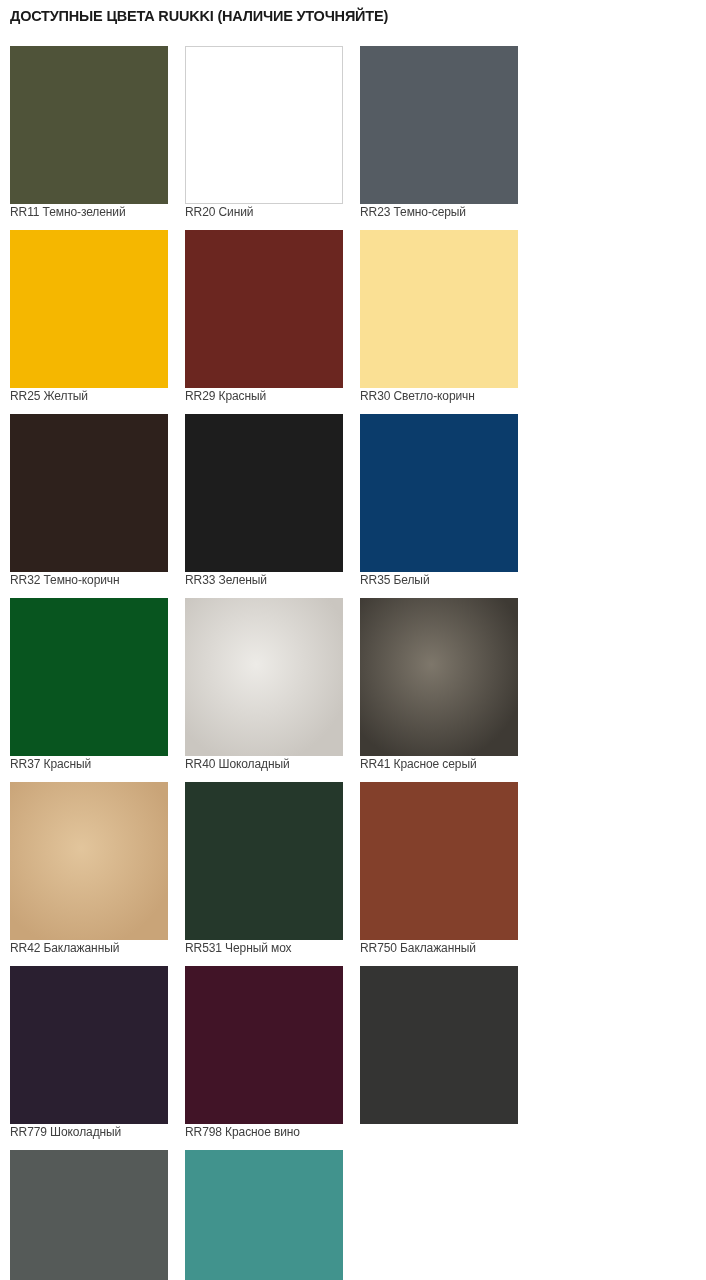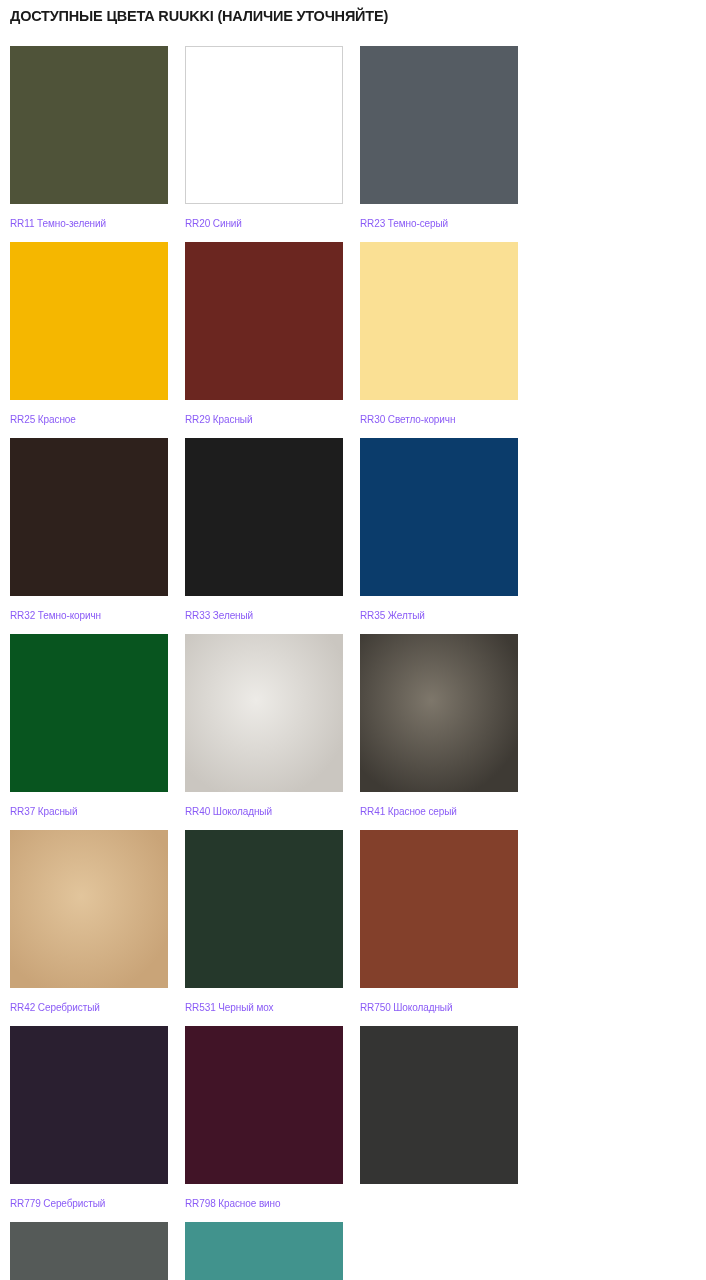--- a/index.html
+++ b/index.html
@@ -46,24 +46,23 @@
   }
   .swatch-chip {
     width: 158px;
     height: 158px;
     box-sizing: border-box;
   }
   .swatch-chip.bordered {
     border: 1px solid #cfcfcf;
   }
   .swatch-label {
-    margin-top: 12px;
-    font-size: 10px;
+    font-size: 12px;
     line-height: 16px;
-    color: #8b5cf6;
+    color: #404040;
     white-space: nowrap;
     letter-spacing: -0.1px;
   }
 </style>
 </head>
 <body>
 
 <div class="page">
 
   <div class="page-title">ДОСТУПНЫЕ ЦВЕТА RUUKKI (НАЛИЧИЕ УТОЧНЯЙТЕ)</div>
@@ -76,69 +75,69 @@
       <div class="swatch-cell">
         <div class="swatch-chip bordered" style="background: rgb(255, 255, 255);"></div>
         <div class="swatch-label">RR20  Синий</div>
       </div>
       <div class="swatch-cell">
         <div class="swatch-chip" style="background: rgb(85, 92, 99);"></div>
         <div class="swatch-label">RR23  Темно-серый</div>
       </div>
       <div class="swatch-cell">
         <div class="swatch-chip" style="background: rgb(245, 183, 0);"></div>
-        <div class="swatch-label">RR25  Красное</div>
+        <div class="swatch-label">RR25  Желтый</div>
       </div>
       <div class="swatch-cell">
         <div class="swatch-chip" style="background: rgb(107, 38, 32);"></div>
         <div class="swatch-label">RR29 Красный</div>
       </div>
       <div class="swatch-cell">
         <div class="swatch-chip" style="background: rgb(250, 224, 148);"></div>
         <div class="swatch-label">RR30 Светло-коричн</div>
       </div>
       <div class="swatch-cell">
         <div class="swatch-chip" style="background: rgb(46, 33, 28);"></div>
         <div class="swatch-label">RR32 Темно-коричн</div>
       </div>
       <div class="swatch-cell">
         <div class="swatch-chip" style="background: rgb(29, 29, 29);"></div>
         <div class="swatch-label">RR33 Зеленый</div>
       </div>
       <div class="swatch-cell">
         <div class="swatch-chip" style="background: rgb(11, 60, 107);"></div>
-        <div class="swatch-label">RR35 Желтый</div>
+        <div class="swatch-label">RR35 Белый</div>
       </div>
       <div class="swatch-cell">
         <div class="swatch-chip" style="background: rgb(8, 85, 31);"></div>
         <div class="swatch-label">RR37  Красный</div>
       </div>
       <div class="swatch-cell">
         <div class="swatch-chip" style="background: radial-gradient(at 45% 42%, rgb(237, 235, 231) 0%, rgb(202, 198, 192) 78%);"></div>
         <div class="swatch-label">RR40 Шоколадный</div>
       </div>
       <div class="swatch-cell">
         <div class="swatch-chip" style="background: radial-gradient(at 45% 42%, rgb(126, 119, 107) 0%, rgb(62, 58, 52) 78%);"></div>
         <div class="swatch-label">RR41 Красное серый</div>
       </div>
       <div class="swatch-cell">
         <div class="swatch-chip" style="background: radial-gradient(at 45% 42%, rgb(226, 197, 156) 0%, rgb(201, 164, 120) 78%);"></div>
-        <div class="swatch-label">RR42 Серебристый</div>
+        <div class="swatch-label">RR42 Баклажанный</div>
       </div>
       <div class="swatch-cell">
         <div class="swatch-chip" style="background: rgb(37, 56, 43);"></div>
         <div class="swatch-label">RR531 Черный мох</div>
       </div>
       <div class="swatch-cell">
         <div class="swatch-chip" style="background: rgb(131, 64, 43);"></div>
-        <div class="swatch-label">RR750 Шоколадный</div>
+        <div class="swatch-label">RR750 Баклажанный</div>
       </div>
       <div class="swatch-cell">
         <div class="swatch-chip" style="background: rgb(42, 31, 48);"></div>
-        <div class="swatch-label">RR779 Серебристый</div>
+        <div class="swatch-label">RR779 Шоколадный</div>
       </div>
       <div class="swatch-cell">
         <div class="swatch-chip" style="background: rgb(65, 20, 39);"></div>
         <div class="swatch-label">RR798 Красное вино</div>
       </div>
       <div class="swatch-cell">
         <div class="swatch-chip" style="background: rgb(52, 52, 51);"></div>
       </div>
       <div class="swatch-cell">
         <div class="swatch-chip" style="background: rgb(85, 90, 88);"></div>

